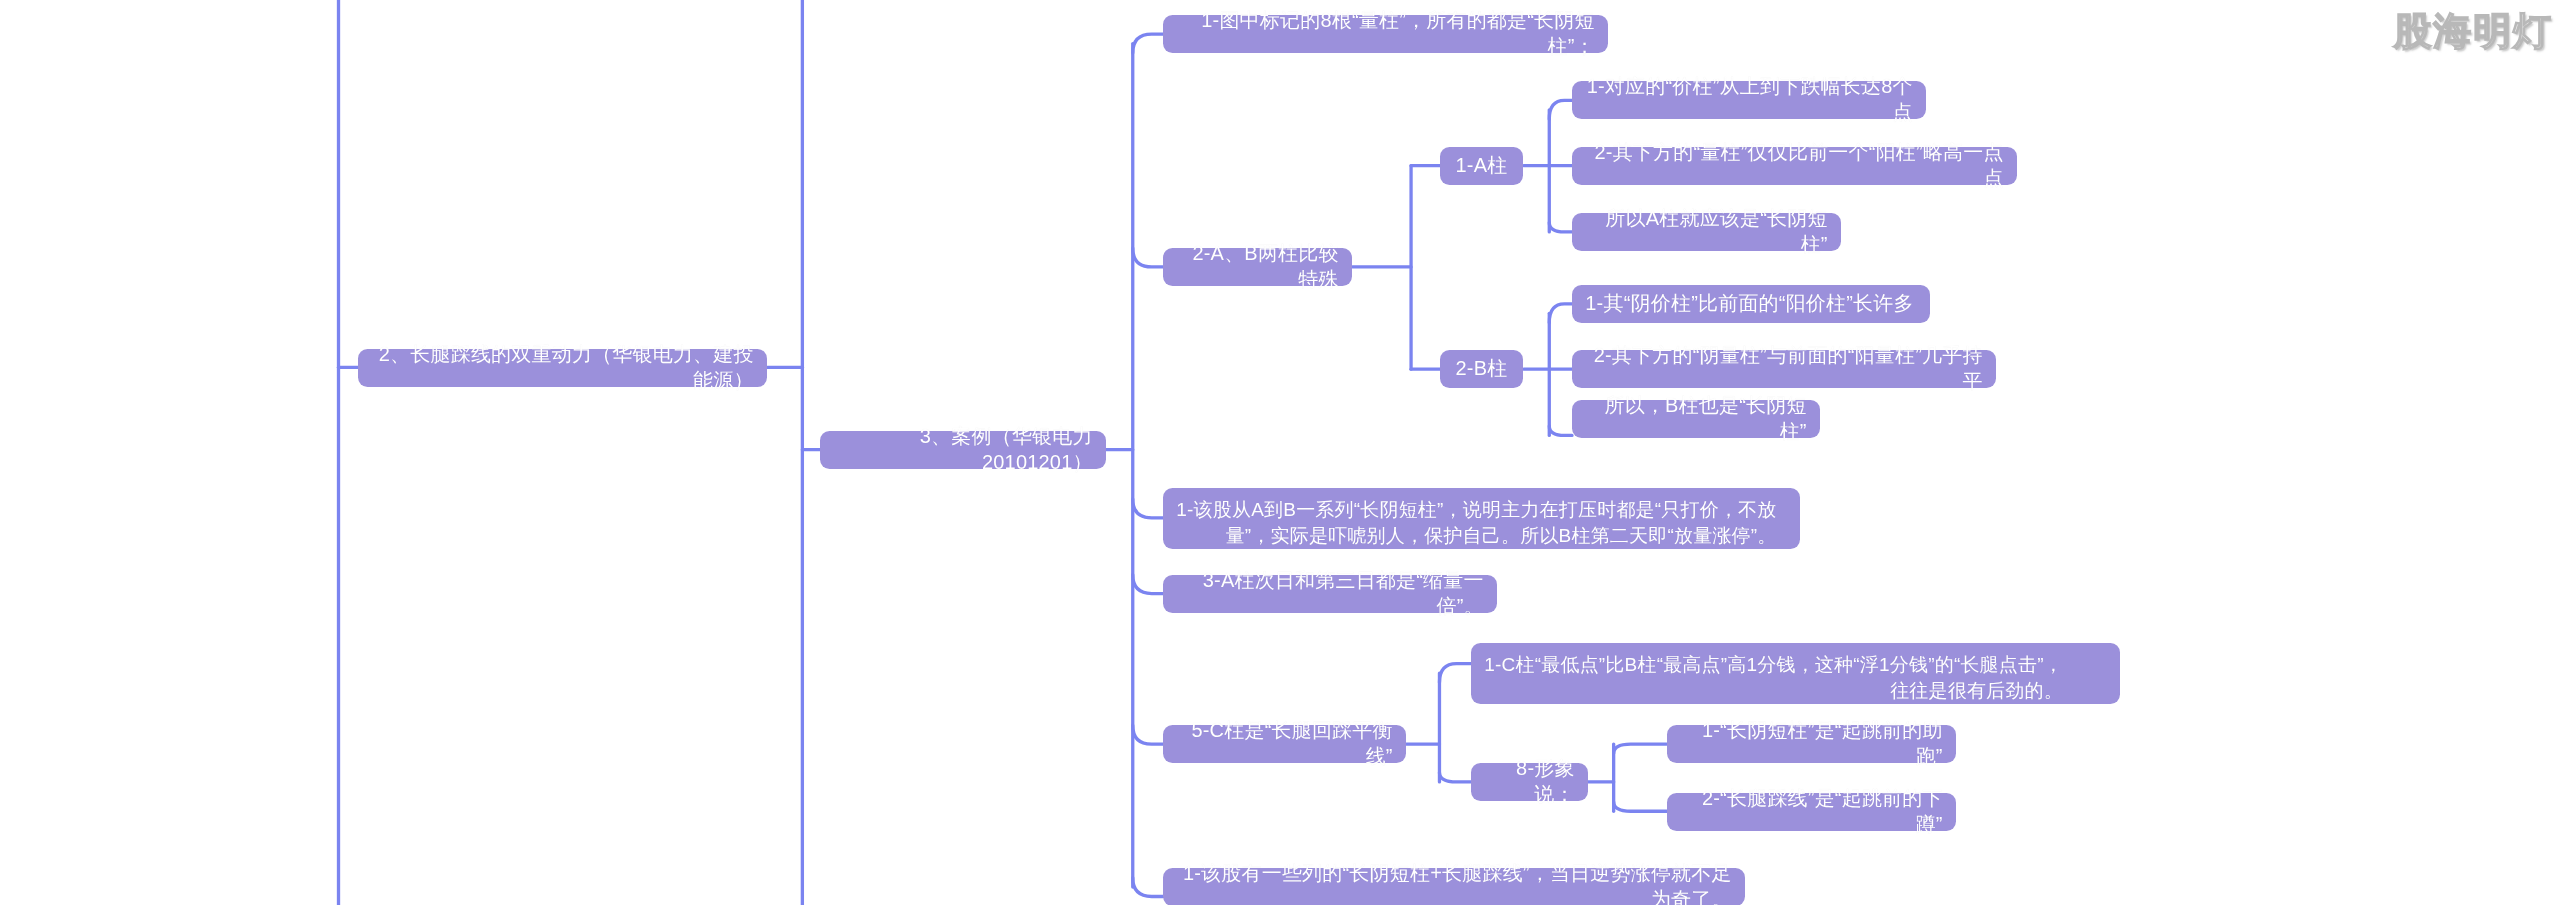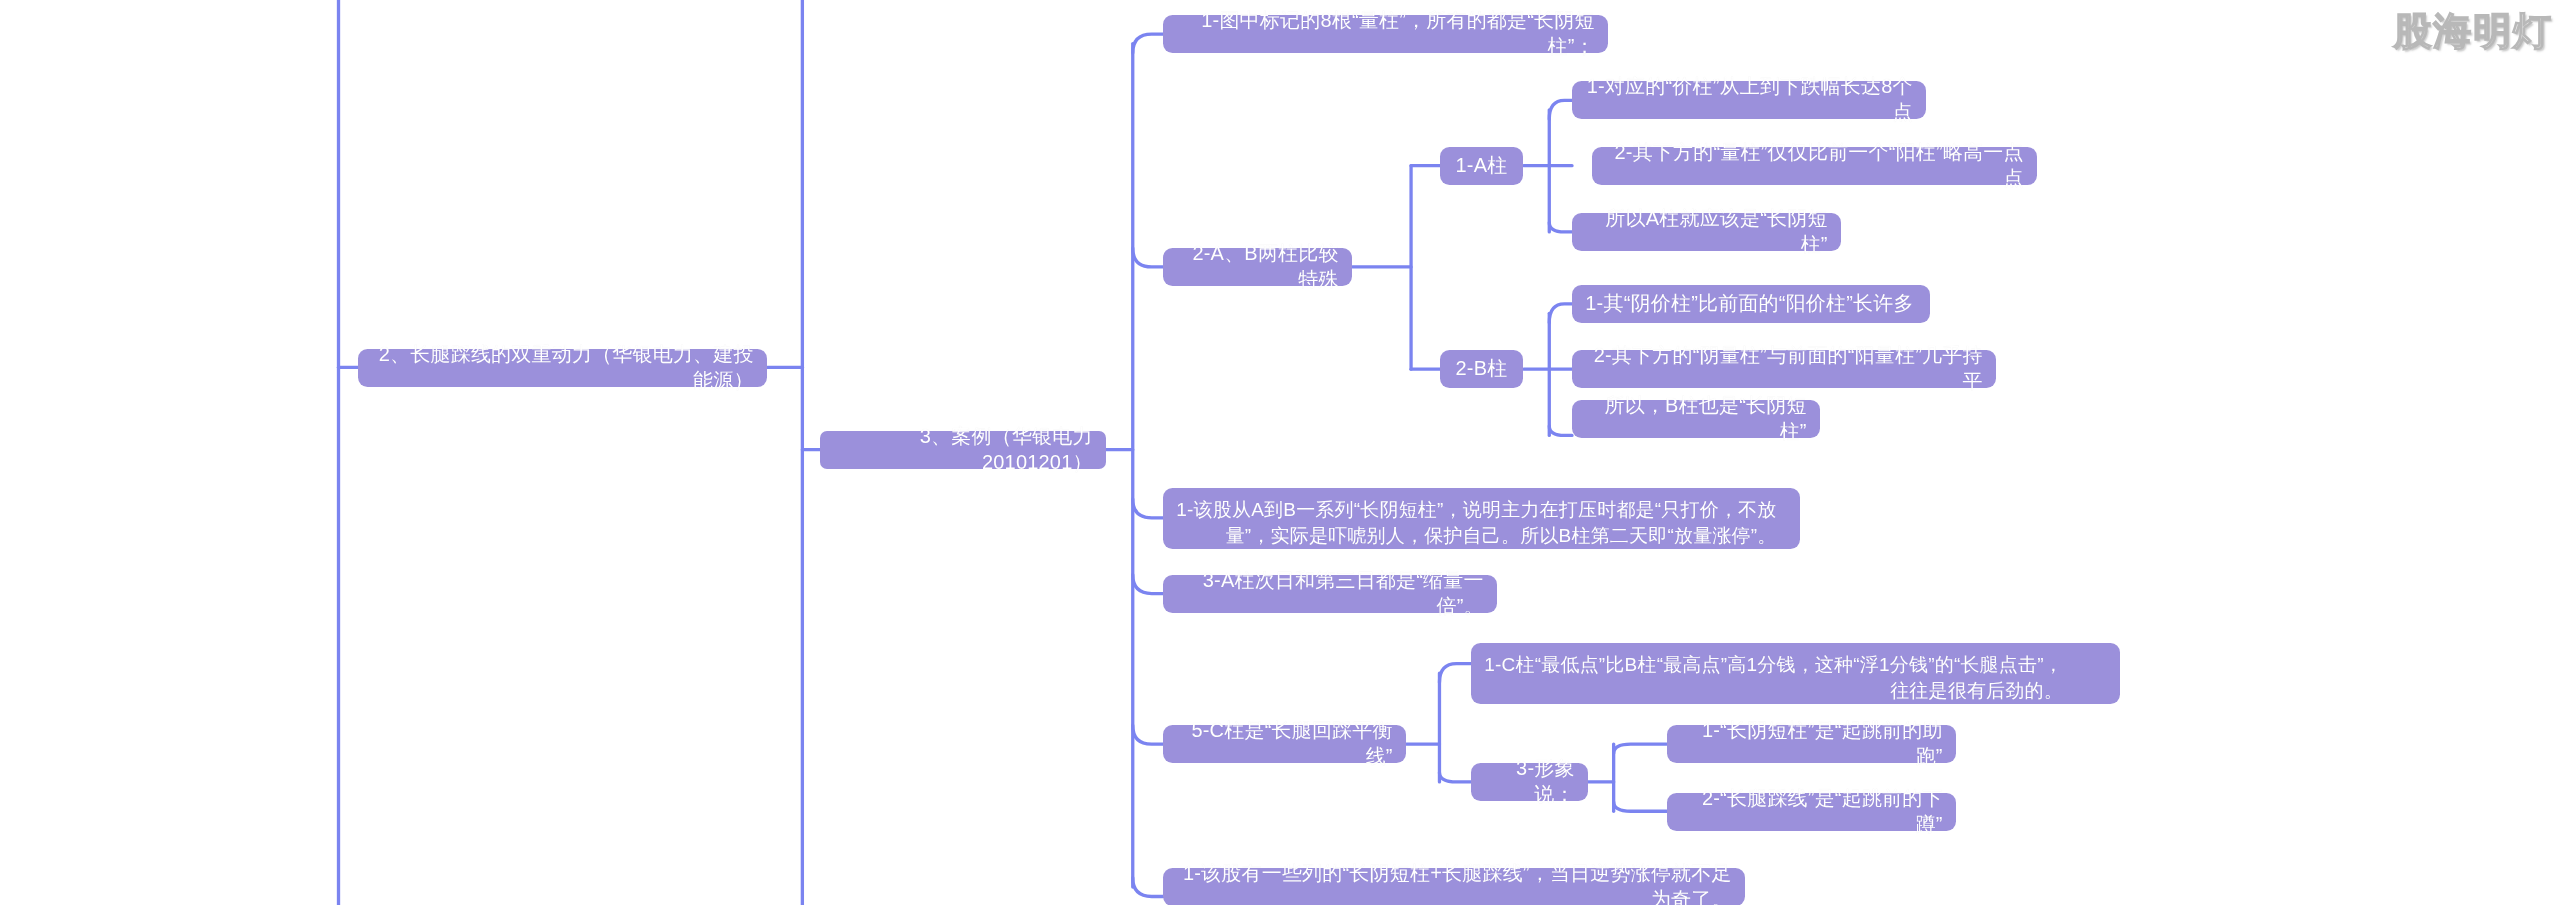--- a/index.html
+++ b/index.html
@@ -111,55 +111,55 @@
 
       <path d="M1677,826 L1704,826"></path>
       <path d="M1704,786 L1704,857"></path>
       <path d="M1704,796 Q1704,786 1722,786 L1760,786"></path>
       <path d="M1704,847 Q1704,857 1722,857 L1760,857"></path>
     </g>
   </svg>
 
   <div class="node" style="left:358px;top:349px;width:409px;height:38px;">2、长腿踩线的双重动力（华银电力、建投能源）</div>
 
-  <div class="node" style="left:820px;top:431px;width:286px;height:38px;border-radius:7px;">3、案例（华银电力20101201）</div>
+  <div class="node" style="left:820px;top:431px;width:286px;height:38px;">3、案例（华银电力20101201）</div>
 
   <div class="node" style="left:1163px;top:15px;width:445px;height:38px;">1-图中标记的8根“量柱”，所有的都是“长阴短柱”；</div>
 
   <div class="node" style="left:1163px;top:248px;width:189px;height:38px;">2-A、B两柱比较特殊</div>
 
   <div class="node two-line" style="left:1163px;top:488px;width:637px;height:61px;font-size:19px;line-height:1.38;">1-该股从A到B一系列“长阴短柱”，说明主力在打压时都是“只打价，不放
 量”，实际是吓唬别人，保护自己。所以B柱第二天即“放量涨停”。</div>
 
   <div class="node" style="left:1163px;top:575px;width:334px;height:38px;">3-A柱次日和第三日都是“缩量一倍”。</div>
 
   <div class="node" style="left:1163px;top:725px;width:243px;height:38px;">5-C柱是“长腿回踩平衡线”</div>
 
   <div class="node" style="left:1163px;top:868px;width:582px;height:38px;">1-该股有一些列的“长阴短柱+长腿踩线”，当日逆势涨停就不足为奇了。</div>
 
   <div class="node" style="left:1440px;top:147px;width:83px;height:38px;justify-content:center;">1-A柱</div>
 
   <div class="node" style="left:1440px;top:350px;width:83px;height:38px;justify-content:center;">2-B柱</div>
 
   <div class="node" style="left:1572px;top:81px;width:354px;height:38px;">1-对应的“价柱”从上到下跌幅长达8个点</div>
 
-  <div class="node" style="left:1572px;top:147px;width:445px;height:38px;margin-left:20px;">2-其下方的“量柱”仅仅比前一个“阳柱”略高一点点</div>
+  <div class="node" style="left:1572px;top:147px;width:445px;height:38px;">2-其下方的“量柱”仅仅比前一个“阳柱”略高一点点</div>
 
   <div class="node" style="left:1572px;top:213px;width:269px;height:38px;">所以A柱就应该是“长阴短柱”</div>
 
   <div class="node" style="left:1572px;top:285px;width:358px;height:38px;">1-其“阴价柱”比前面的“阳价柱”长许多</div>
 
   <div class="node" style="left:1572px;top:350px;width:424px;height:38px;">2-其下方的“阴量柱”与前面的“阳量柱”几乎持平</div>
 
   <div class="node" style="left:1572px;top:400px;width:248px;height:38px;">所以，B柱也是“长阴短柱”</div>
 
   <div class="node two-line" style="left:1471px;top:643px;width:649px;height:61px;font-size:19px;line-height:1.38;">1-C柱“最低点”比B柱“最高点”高1分钱，这种“浮1分钱”的“长腿点击”，
 往往是很有后劲的。</div>
 
-  <div class="node" style="left:1471px;top:763px;width:117px;height:38px;">3-形象说：</div>
+  <div class="node" style="left:1471px;top:763px;width:117px;height:38px;">8-形象说：</div>
 
   <div class="node" style="left:1667px;top:725px;width:289px;height:38px;">1-“长阴短柱”是“起跳前的助跑”</div>
 
   <div class="node" style="left:1667px;top:793px;width:289px;height:38px;">2-“长腿踩线”是“起跳前的下蹲”</div>
 
   <div class="watermark">股海明灯</div>
 
 </div>
 
 

